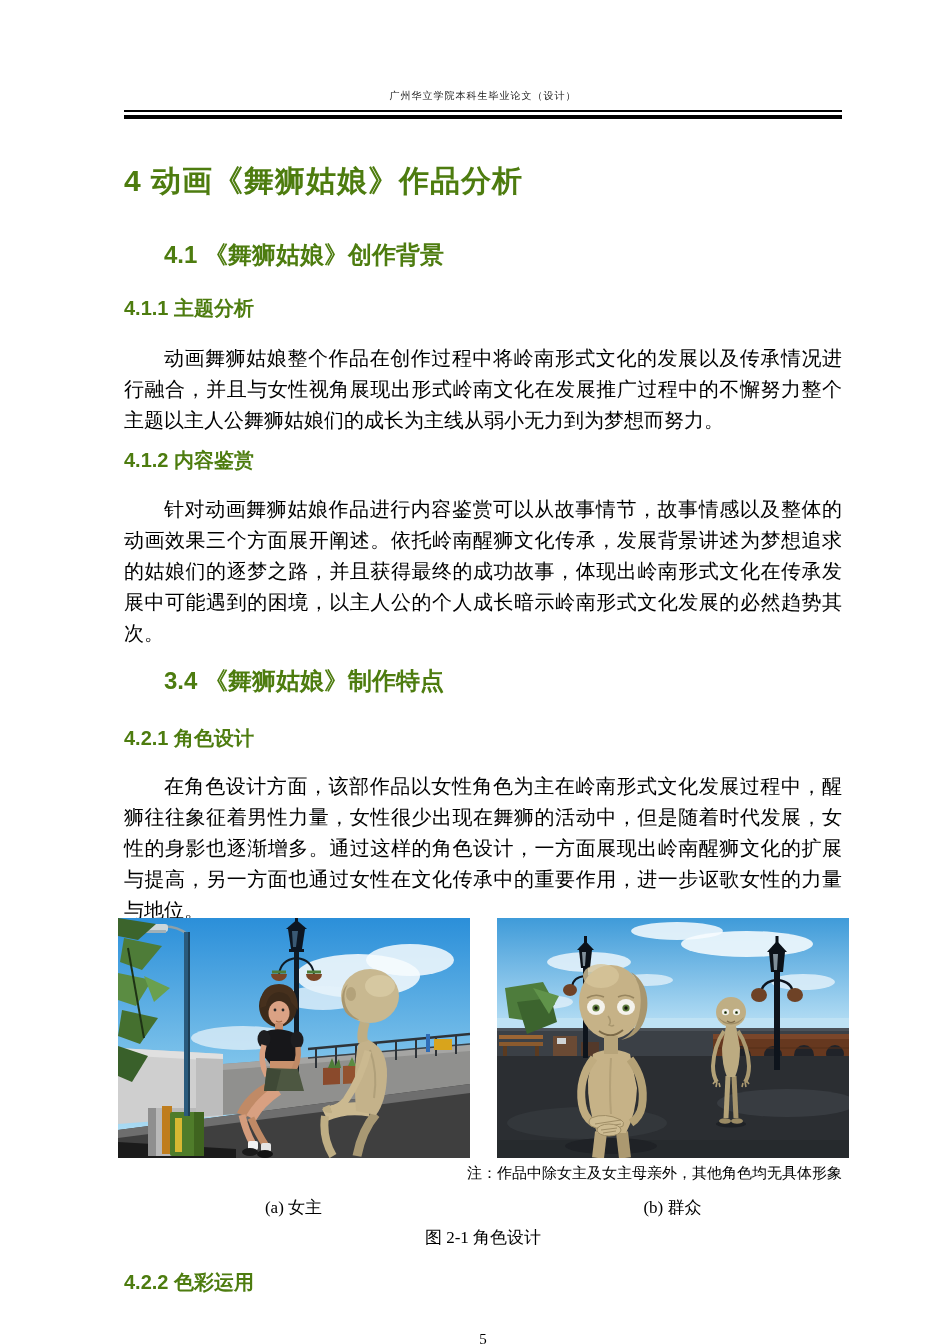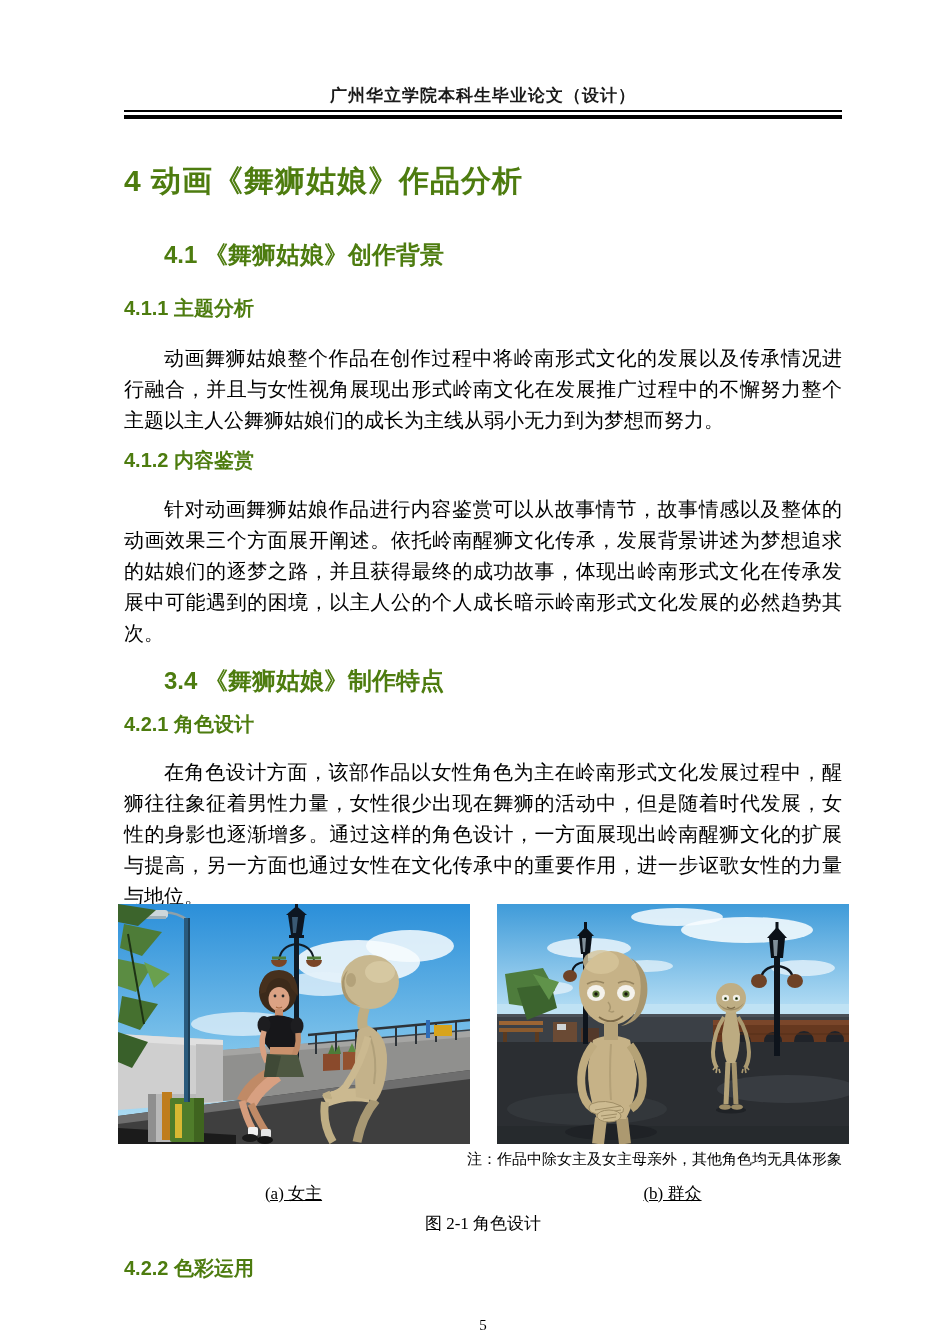--- a/index.html
+++ b/index.html
@@ -8,25 +8,24 @@
     background: #ffffff;
     color: #000;
     font-family: "Liberation Serif", "DejaVu Serif", serif;
     overflow: hidden;
   }
   .content { width: 718px; margin-left: 124px; }
 
   .doc-header {
     margin-top: 86px;
     text-align: center;
-    font-size: 17px;
+    font-size: 10px;
     line-height: 20px;
     color: #1a1a1a;
     letter-spacing: 1px;
-    font-weight: bold;
   }
   .double-rule {
     margin-top: 4px;
     height: 2.5px;
     border-top: 2.5px solid #000;
     border-bottom: 4px solid #000;
   }
 
   h1, h2, h3 {
     font-family: "Liberation Sans", "DejaVu Sans", sans-serif;
@@ -35,21 +34,21 @@
     color: #4d7c0f;
   }
   h1.chapter { font-size: 30px; line-height: 36px; margin-top: 44px; letter-spacing: 1px; }
   h2.sec     { font-size: 24px; line-height: 30px; margin-left: 40px; }
   h3.subsec  { font-size: 20px; line-height: 26px; }
 
   #h-s41  { margin-top: 41px; }
   #h-s411 { margin-top: 25px; }
   #h-s412 { margin-top: 11px; }
   #h-s42  { margin-top: 17px; }
-  #h-s421 { margin-top: 15px; }
+  #h-s421 { margin-top: 29px; }
   #h-s422 { margin-top: 20px; }
 
   p.body-par {
     font-size: 20px;
     line-height: 31px;
     text-align: justify;
     text-justify: inter-ideograph;
     text-indent: 2em;
     margin: 0;
   }
@@ -77,21 +76,20 @@
     line-height: 19px;
   }
   .sub-captions {
     margin-top: 14px;
     margin-left: -6px;
     width: 730px;
     display: flex;
     gap: 28px;
     font-size: 17px;
     line-height: 22px;
-    text-decoration: underline;
   }
   .sub-captions > div { width: 352px; text-align: center; }
   .fig-title {
     margin-top: 8px;
     text-align: center;
     font-size: 17px;
     line-height: 22px;
   }
   .page-number {
     margin-top: 36px;

